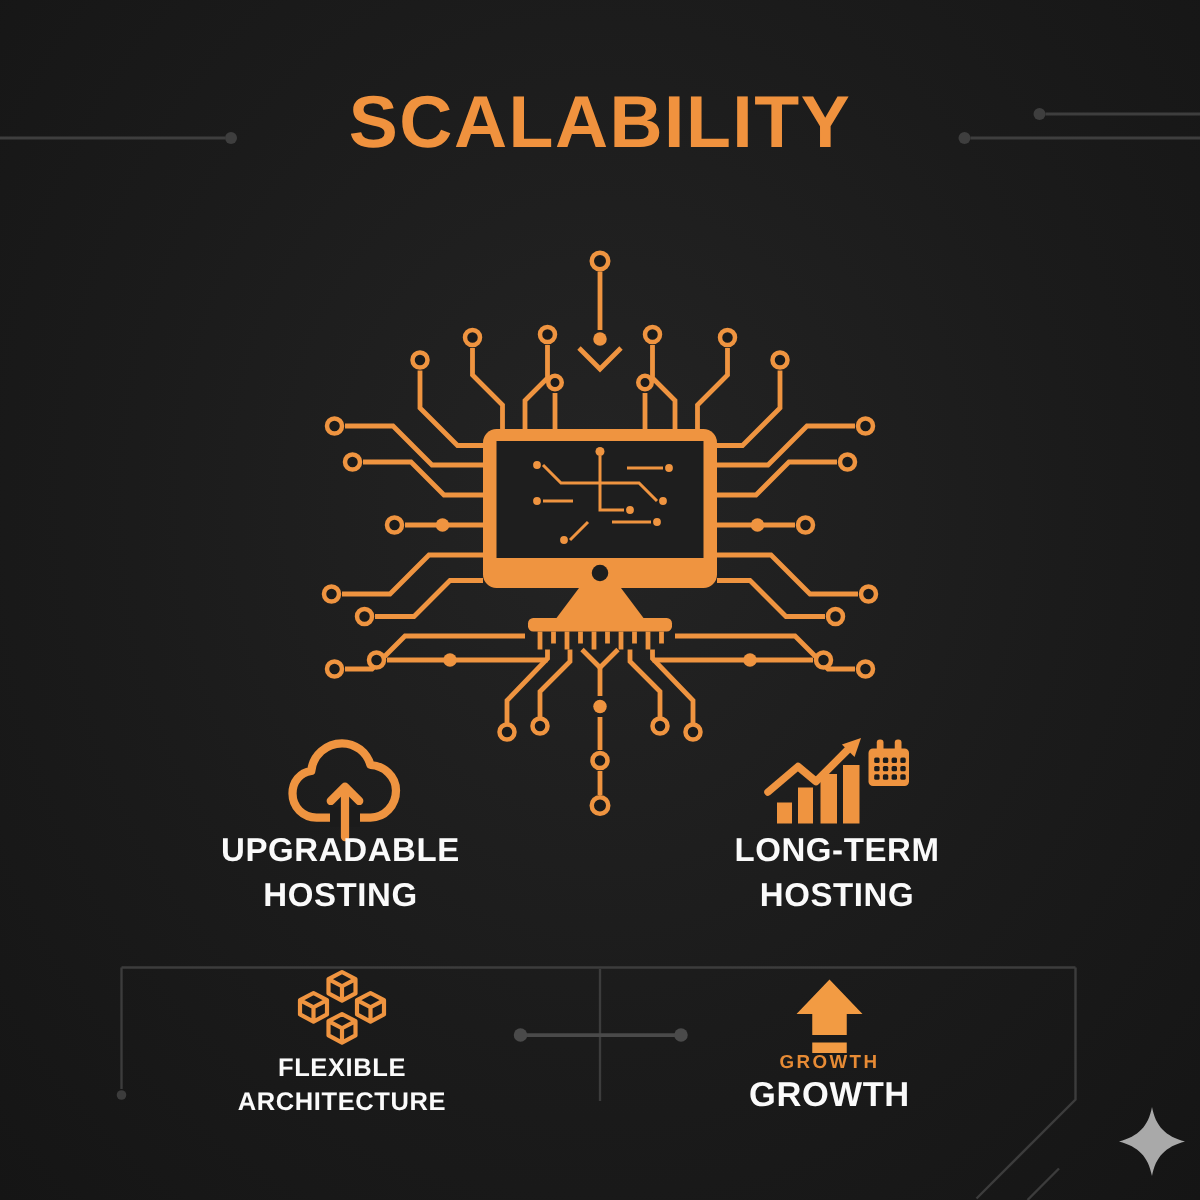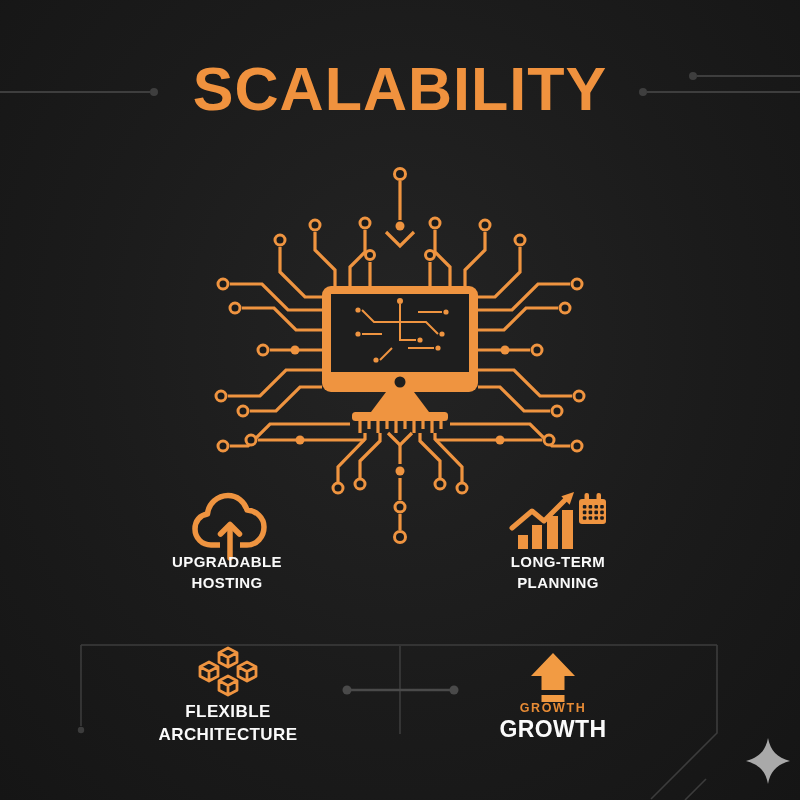--- a/index.html
+++ b/index.html
@@ -1,24 +1,24 @@
 <!DOCTYPE html>
 <html><head>
 <meta charset="utf-8">
 <style>
   html,body{margin:0;padding:0;width:800px;height:800px;background:#141414;overflow:hidden;
     font-family:"Liberation Sans",sans-serif;}
   .poster{position:absolute;inset:0;width:800px;height:800px;
     background:radial-gradient(ellipse at 50% 42%, #242424 0%, #1b1b1b 55%, #151515 100%);}
   .abs{position:absolute;}
   .title{position:absolute;top:54px;left:0;width:800px;margin:0;text-align:center;
-    color:#F0923E;font-size:61px;font-weight:800;letter-spacing:1px;}
+    color:#F0923E;font-size:49px;font-weight:800;letter-spacing:1px;}
   .label{position:absolute;color:#FAFAFA;font-weight:700;text-align:center;
     white-space:pre-line;letter-spacing:0.4px;}
-  .label-sm{font-size:15px;line-height:1.38;}
+  .label-sm{font-size:22px;line-height:1.38;}
   .label-md{font-size:17px;line-height:1.38;}
   .label-lg{font-size:23px;line-height:1.2;}
   .label-accent{color:#E78B35;font-size:12.5px;letter-spacing:1.6px;font-weight:700;}
   svg{display:block;}
   .decor-layer{position:absolute;inset:0;pointer-events:none;}
 </style>
 </head>
 <body>
 
 <div class="poster">
@@ -203,21 +203,21 @@
           <rect x="80.6" y="24.6" width="3.6" height="3.6" rx="1"></rect>
         <rect x="86.4" y="24.6" width="3.6" height="3.6" rx="1"></rect>
           <rect x="92.2" y="24.6" width="3.6" height="3.6" rx="1"></rect>
         <rect x="74.8" y="30.2" width="3.6" height="3.6" rx="1"></rect>
           <rect x="80.6" y="30.2" width="3.6" height="3.6" rx="1"></rect>
         <rect x="86.4" y="30.2" width="3.6" height="3.6" rx="1"></rect>
           <rect x="92.2" y="30.2" width="3.6" height="3.6" rx="1"></rect>
       </g>
     </svg>
     <div class="label label-sm" style="left:443px;top:552px;width:230px">LONG-TERM
-PLANNING</div>
+HOSTING</div>
   </div>
 
   <div>
     <svg class="abs" style="left:192px;top:646px" width="72" height="54" viewBox="0 0 72 54">
       <g fill="none" stroke="#EF9440" stroke-width="2.8" stroke-linejoin="round">
         <path d="M36,2 l9,4.8 v9.5 l-9,4.8 l-9,-4.8 v-9.5 z M27,6.8 L36,11.5 L45,6.8 M36,11.5 V21"></path>
         <path d="M17,16 l9,4.8 v9.5 l-9,4.8 l-9,-4.8 v-9.5 z M8,20.8 L17,25.5 L26,20.8 M17,25.5 V35"></path>
         <path d="M55,16 l9,4.8 v9.5 l-9,4.8 l-9,-4.8 v-9.5 z M46,20.8 L55,25.5 L64,20.8 M55,25.5 V35"></path>
         <path d="M36,30 l9,4.8 v9.5 l-9,4.8 l-9,-4.8 v-9.5 z M27,34.8 L36,39.5 L45,34.8 M36,39.5 V49"></path>
       </g>

